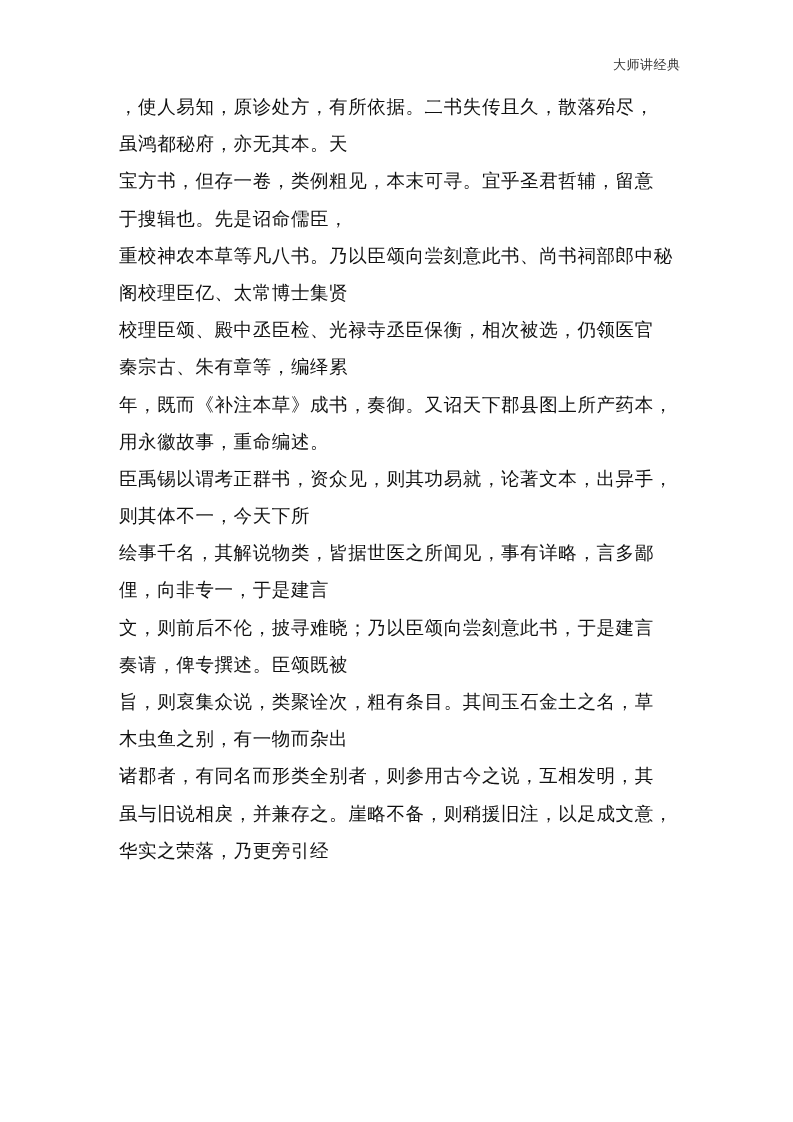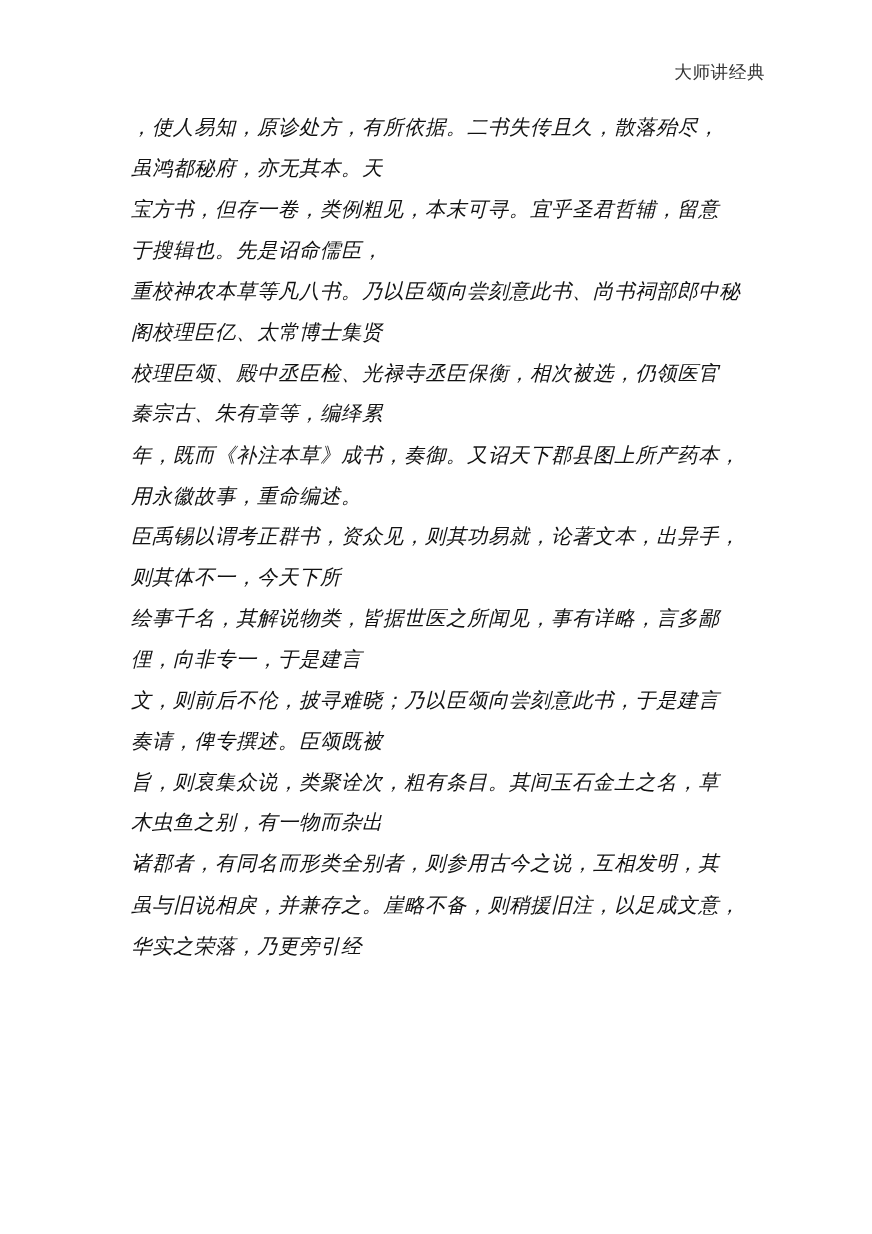--- a/index.html
+++ b/index.html
@@ -12,30 +12,29 @@
       height: 1122px;
       position: relative;
       overflow: hidden;
       font-family: "DejaVu Serif", "Liberation Serif", serif;
       color: #111111;
     }
     .header-text {
       position: absolute;
       top: 56px;
       left: 613px;
-      font-size: 16px;
+      font-size: 13px;
       color: #333333;
       letter-spacing: 0.5px;
     }
     .body-text {
       position: absolute;
-      top: 98px;
+      top: 88px;
       left: 119px;
       width: 560px;
-      font-style: italic;
     }
     .line {
       font-size: 18.5px;
       line-height: 37.2px;
       height: 37.2px;
       white-space: nowrap;
       letter-spacing: 0.6px;
     }
   </style>
 </head>

